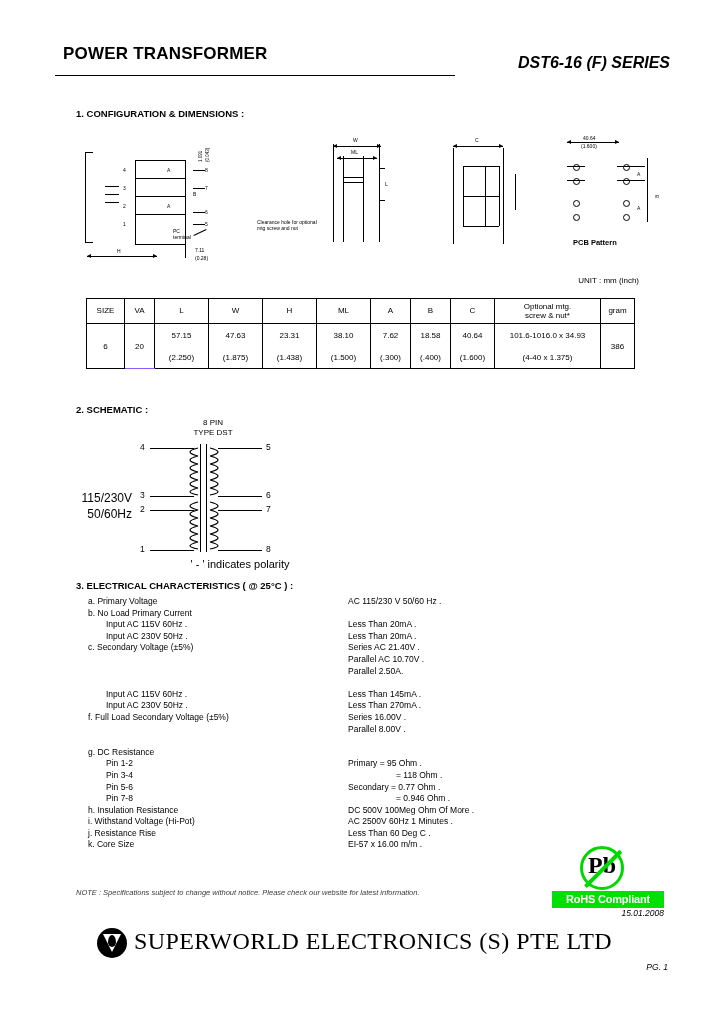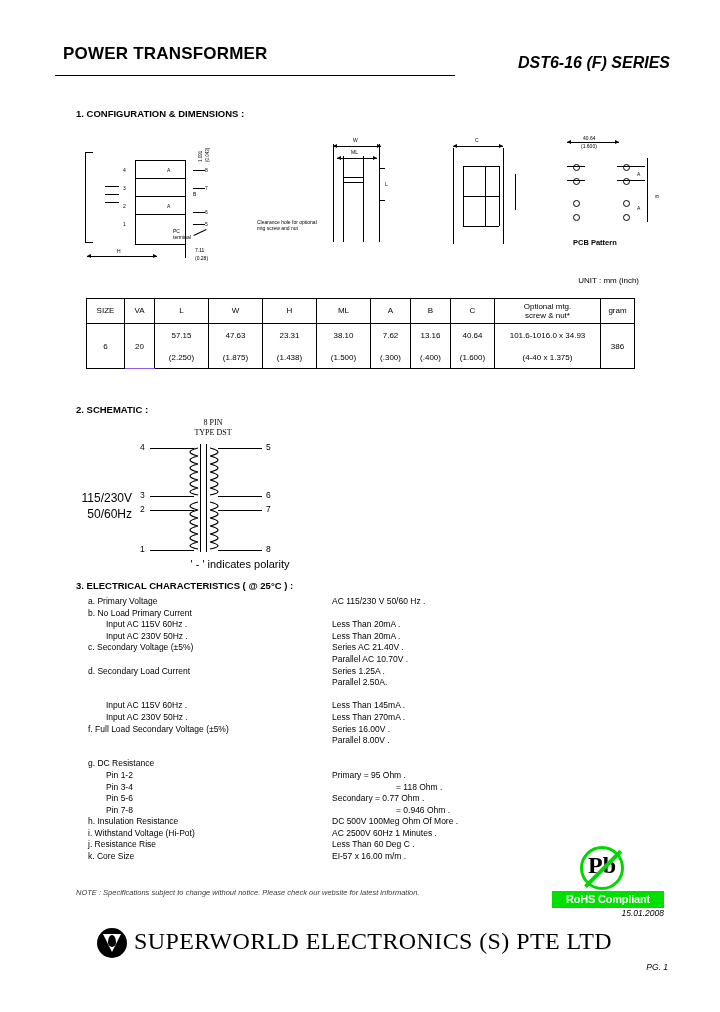--- a/index.html
+++ b/index.html
@@ -154,21 +154,20 @@
     width: 260px; height: 152px;
   }
   .sch-title {
     position: absolute;
     left: 78px; top: 0px;
     font-size: 8px;
     text-align: center;
     width: 90px;
     line-height: 1.25;
     white-space: pre-line;
-    font-family: Liberation Serif, serif;
   }
   .core {
     position: absolute;
     background: #000;
     width: 1.4px;
   }
   .pin-num {
     position: absolute;
     font-size: 8.5px;
   }
@@ -208,21 +207,21 @@
     white-space: nowrap;
   }
   .ec-l {
     position: absolute;
     left: 0;
     margin-left: 12px;
   }
   .ec-l.ind1 { left: 18px; }
   .ec-r {
     position: absolute;
-    left: 256px;
+    left: 272px;
   }
   .ec-r.ind { left: 320px; }
 
   
   .rohs-wrap {
     position: absolute;
     left: 552px; top: 846px;
     width: 120px; height: 62px;
   }
   .pb-circle {
@@ -468,21 +467,21 @@
     </thead>
     <tbody>
       <tr class="r1">
         <td rowspan="2" style="border-bottom:1px solid #000;">6</td>
         <td rowspan="2" style="border-bottom:1px solid #8b5cf6;">20</td>
         <td>57.15</td>
         <td>47.63</td>
         <td>23.31</td>
         <td>38.10</td>
         <td>7.62</td>
-        <td>13.16</td>
+        <td>18.58</td>
         <td>40.64</td>
         <td>101.6-1016.0  x  34.93</td>
         <td rowspan="2" style="border-bottom:1px solid #000;">386</td>
       </tr>
       <tr class="r2">
         <td>(2.250)</td>
         <td>(1.875)</td>
         <td>(1.438)</td>
         <td>(1.500)</td>
         <td>(.300)</td>
@@ -560,24 +559,20 @@
       </div>
       <div class="ec-row">
         <span class="ec-l">c. Secondary  Voltage  (±5%)</span>
         <span class="ec-r">Series  AC  21.40V .</span>
       </div>
       <div class="ec-row">
         <span class="ec-l"></span>
         <span class="ec-r">Parallel  AC  10.70V .</span>
       </div>
       <div class="ec-row">
-        <span class="ec-l">d. Secondary  Load  Current</span>
-        <span class="ec-r">Series  1.25A .</span>
-      </div>
-      <div class="ec-row">
         <span class="ec-l"></span>
         <span class="ec-r">Parallel  2.50A.</span>
       </div>
       <div class="ec-row">
         <span class="ec-l"></span>
         <span class="ec-r"></span>
       </div>
       <div class="ec-row">
         <span class="ec-l ind1">Input  AC  115V  60Hz .</span>
         <span class="ec-r">Less  Than  145mA .</span>

